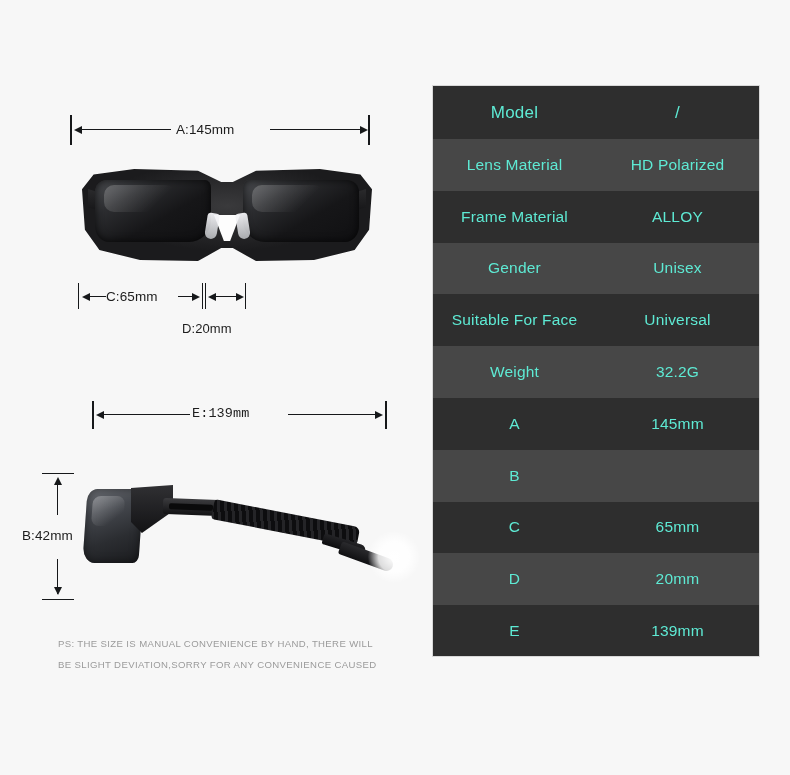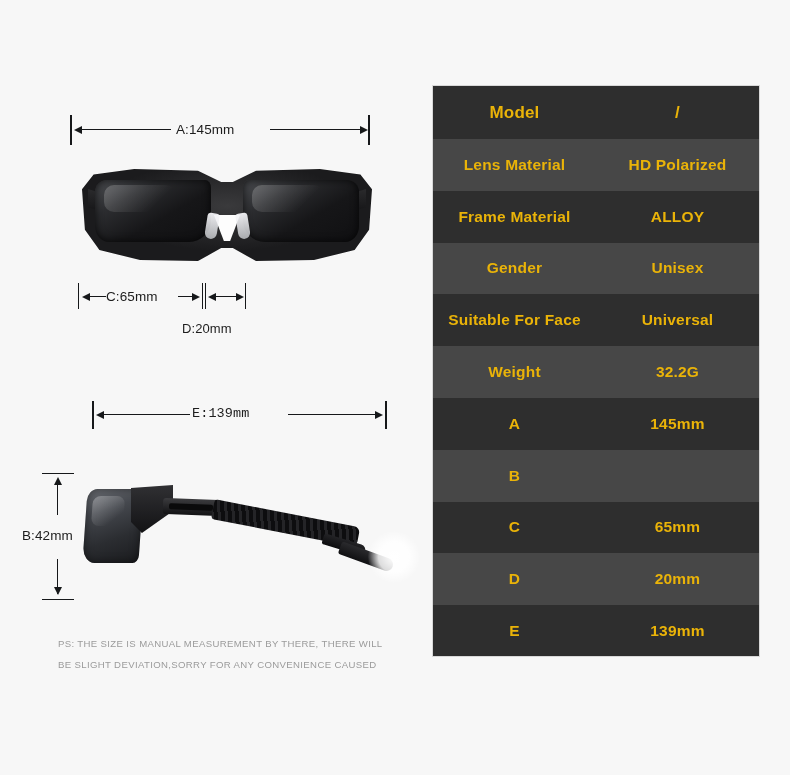--- a/index.html
+++ b/index.html
@@ -147,21 +147,21 @@
     position:absolute;left:432px;top:85px;width:328px;height:572px;
     border:1px solid #d8d8d8;box-sizing:border-box;
     display:flex;flex-direction:column;overflow:hidden;
     background:#2e2e2e;
   }
   .spec-row{display:flex;align-items:center;flex:0 0 51.8px;}
   .spec-row.head{flex:0 0 53px;}
   .spec-row.odd{background:#2e2e2e;}
   .spec-row.even{background:#474747;}
   .spec-key,.spec-val{
-    color:#eab308;font-size:15.5px;font-weight:700;text-align:center;
+    color:#5eead4;font-size:15.5px;font-weight:400;text-align:center;
     white-space:nowrap;letter-spacing:.2px;
   }
   .spec-key{flex:0 0 50%;}
   .spec-val{flex:0 0 50%;}
   .spec-row.head .spec-key,.spec-row.head .spec-val{font-size:17px;}
 </style>
 </head>
 <body>
 
 <div class="page">
@@ -233,21 +233,21 @@
       <div class="sd-rim"></div>
       <div class="sd-hinge"></div>
       <div class="sd-arm"></div>
       <div class="sd-tip2"></div>
       <div class="sd-tip"></div>
     </div>
 
     <div class="glow"></div>
 
     <div class="ps">
-      <div>PS: THE SIZE IS MANUAL MEASUREMENT BY THERE, THERE WILL</div>
+      <div>PS: THE SIZE IS MANUAL CONVENIENCE BY HAND, THERE WILL</div>
       <div>BE SLIGHT DEVIATION,SORRY FOR ANY CONVENIENCE CAUSED</div>
     </div>
   </div>
 
   <div class="spec-table">
     <div class="spec-row head odd">
       <div class="spec-key">Model</div>
       <div class="spec-val">/</div>
     </div>
     <div class="spec-row even">

